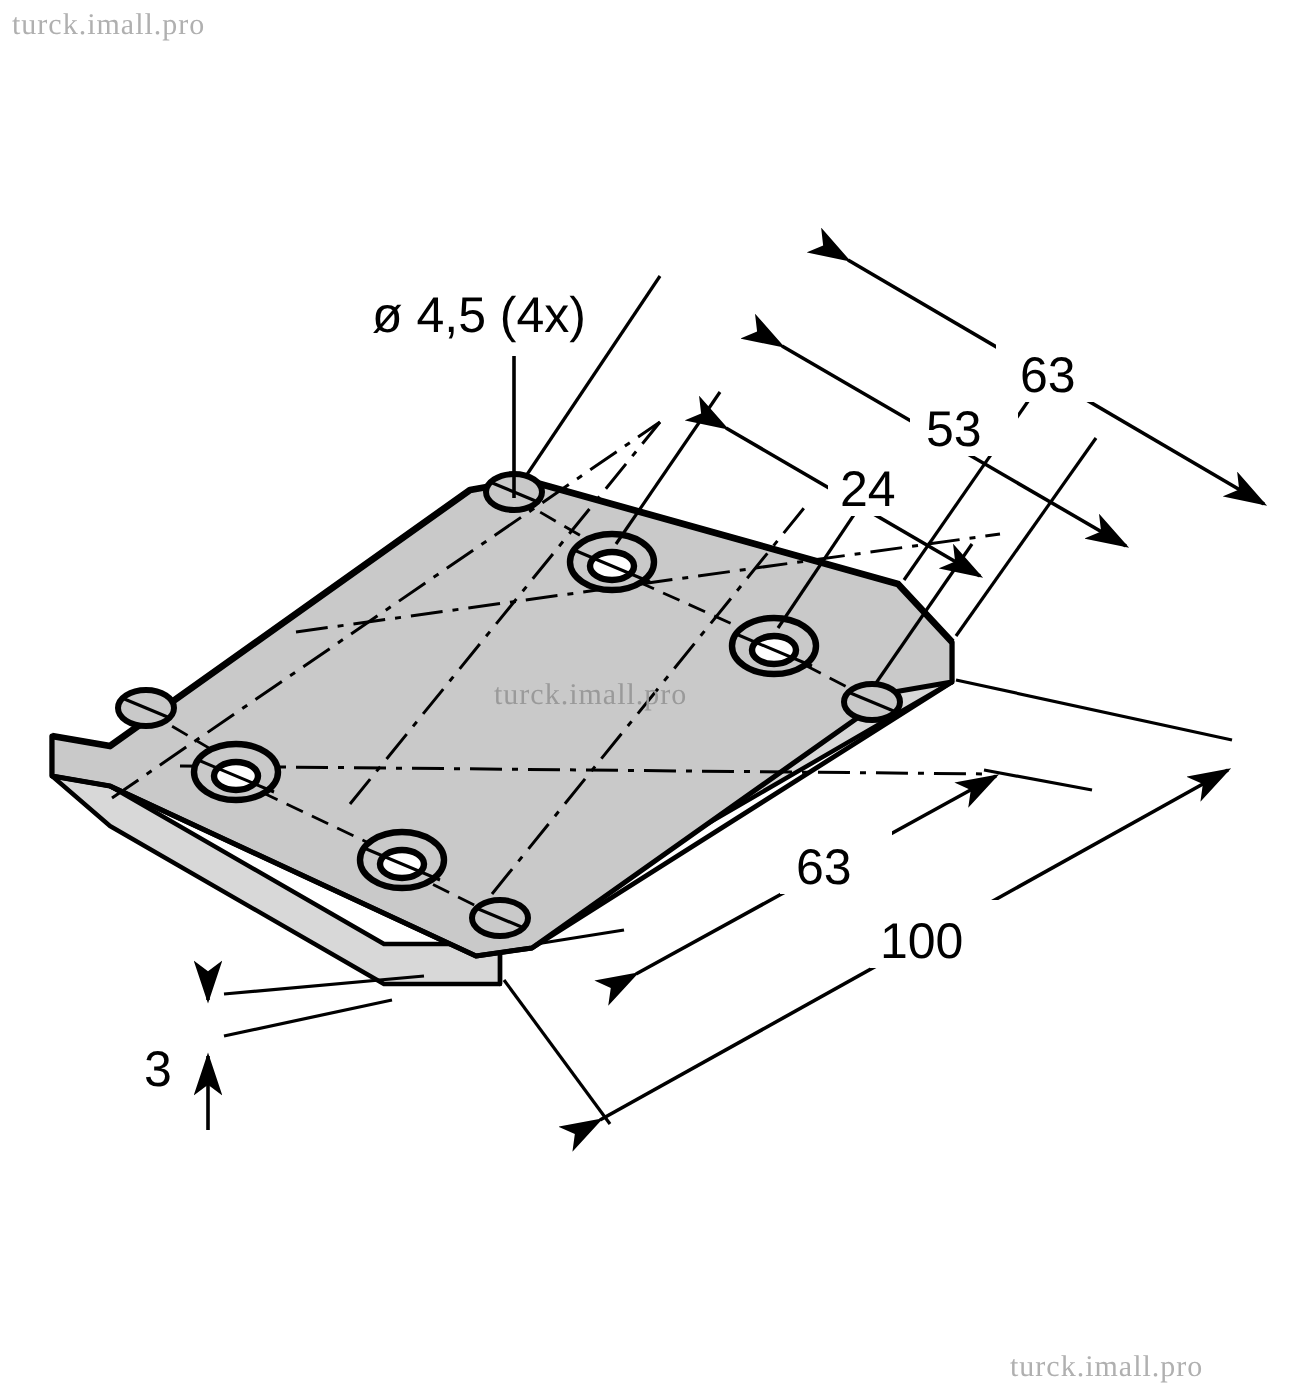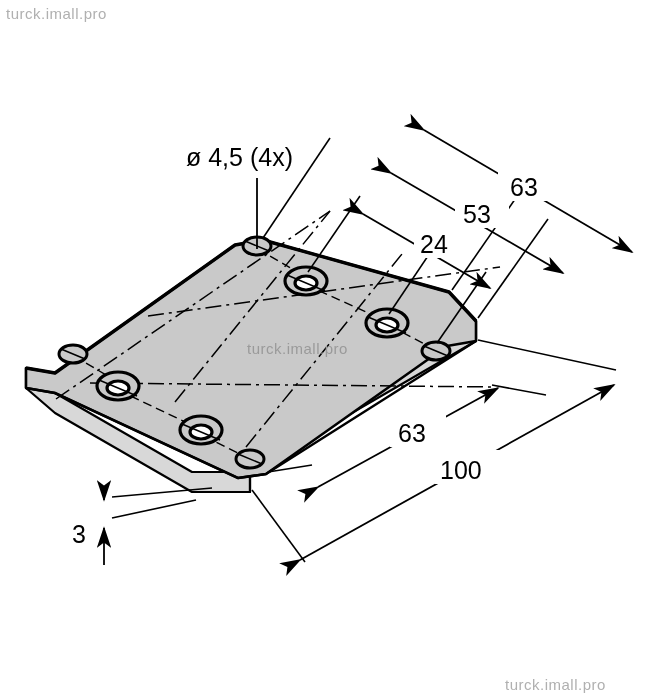--- a/index.html
+++ b/index.html
@@ -16,21 +16,21 @@
   }
   #drawing {
     position: absolute;
     left: 0;
     top: 0;
     width: 653px;
     height: 700px;
   }
   .wm {
     position: absolute;
-    font-family: Liberation Sans, sans-serif;
+    font-family: Liberation Serif, serif;
     font-size: 15px;
     letter-spacing: 0.5px;
     color: #b0b0b0;
     white-space: pre;
     user-select: none;
   }
   #wm-top {
     left: 6px;
     top: 5px;
   }

